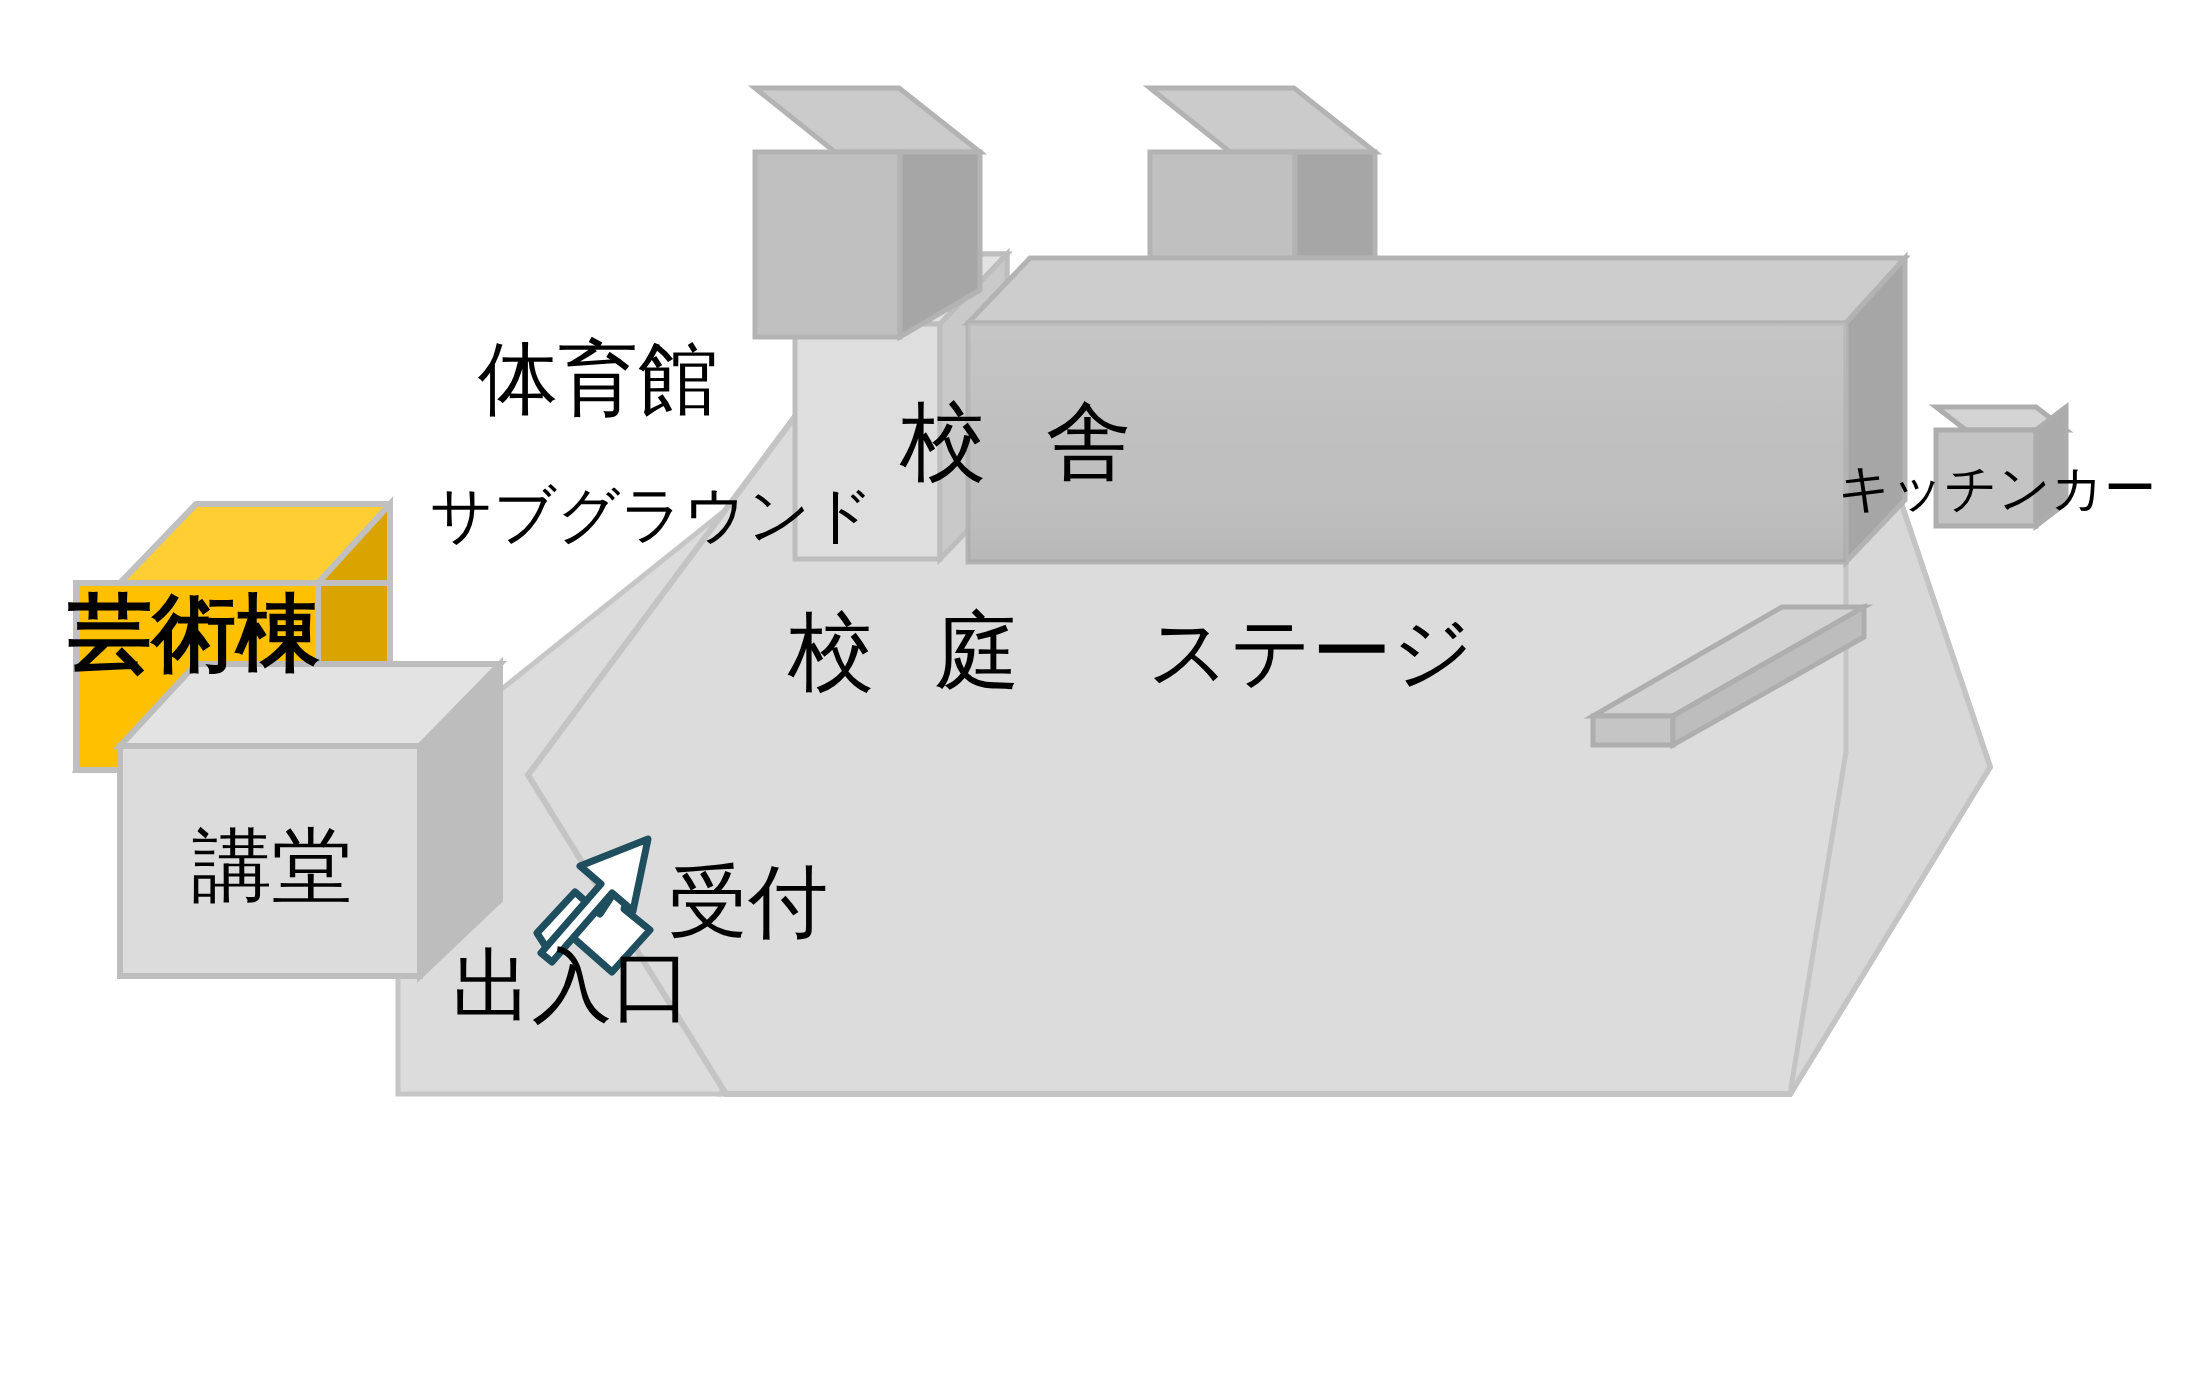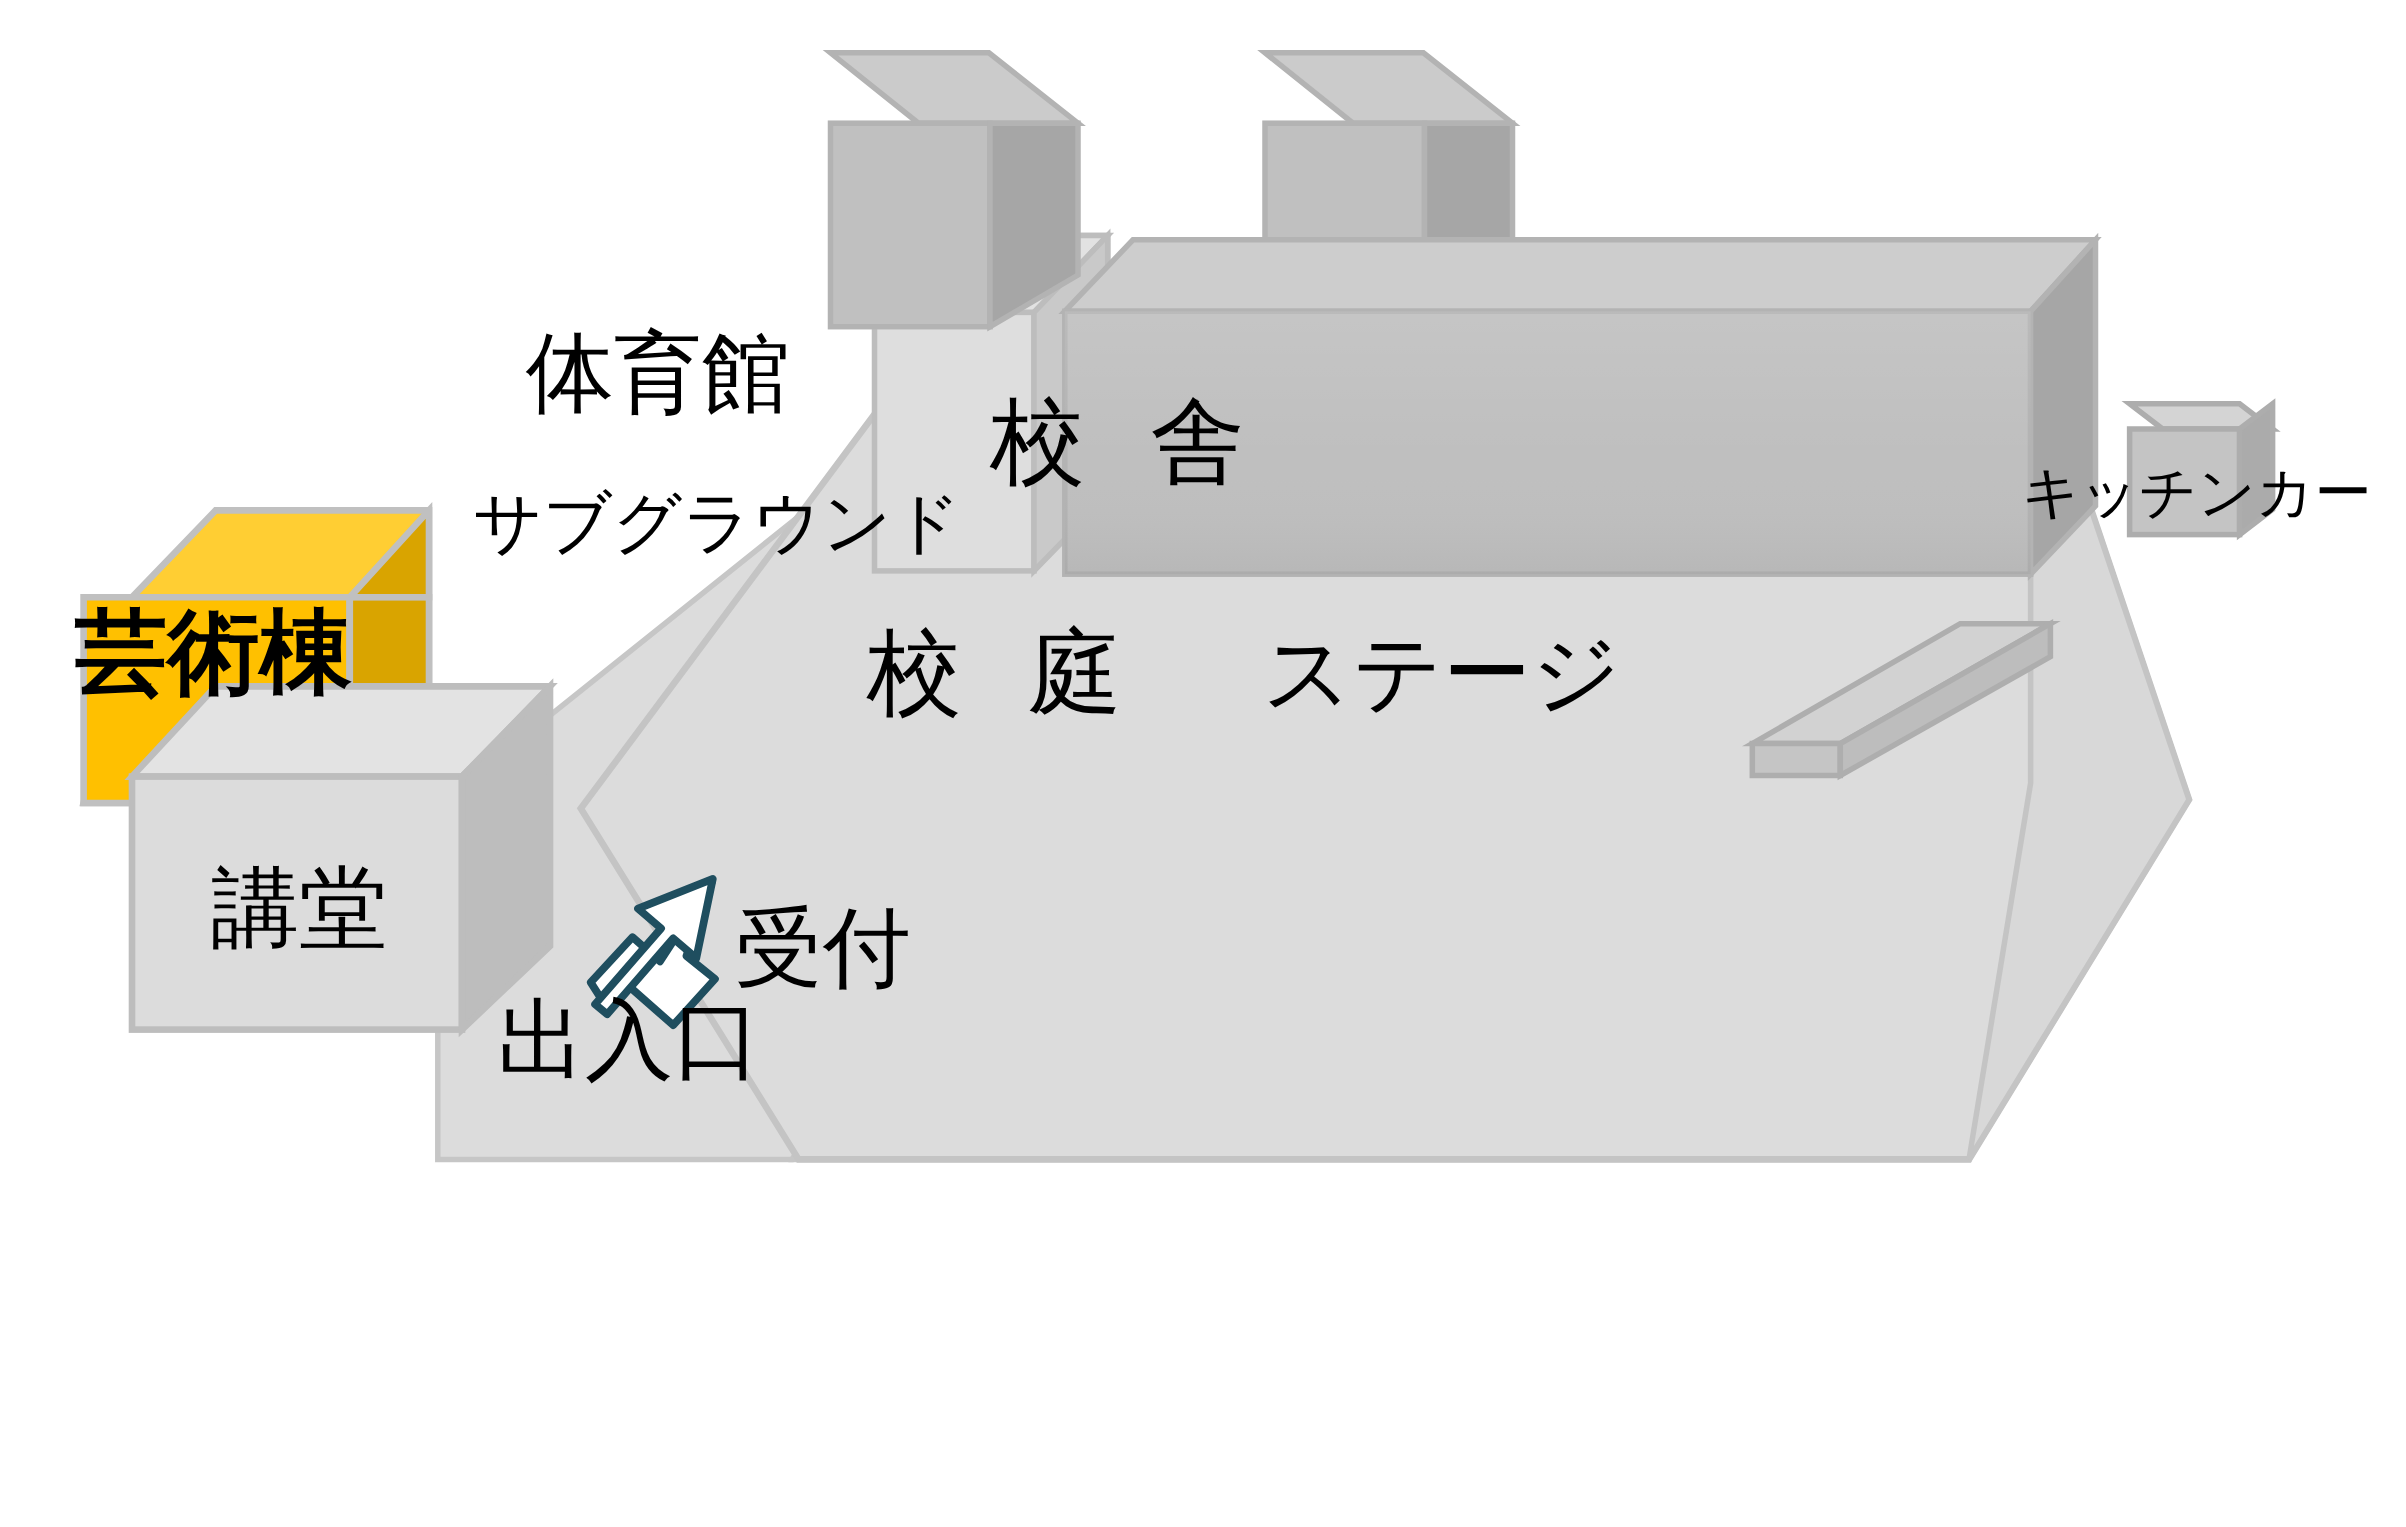--- a/index.html
+++ b/index.html
@@ -12,20 +12,21 @@
     height: 1388px;
     font-family: "Liberation Sans", "DejaVu Sans", sans-serif;
     overflow: hidden;
     position: relative;
   }
   #map-root {
     position: absolute;
     inset: 0;
     width: 2187px;
     height: 1231px;
+    margin-top: 40px;
   }
   svg#map-svg {
     display: block;
     width: 2187px;
     height: 1388px;
   }
   .map-label {
     font-family: "Liberation Sans", "DejaVu Sans", sans-serif;
     fill: #000000;
     dominant-baseline: middle;

